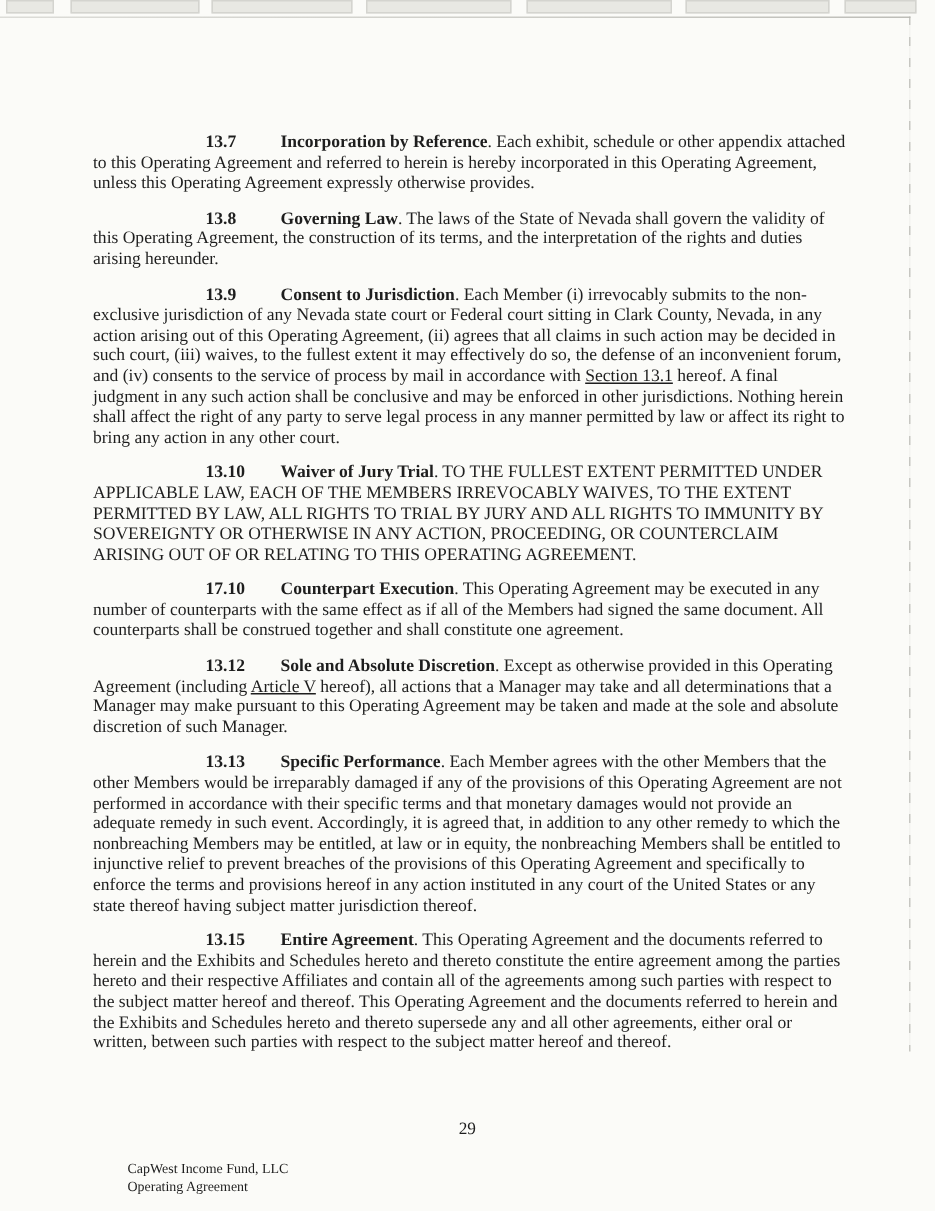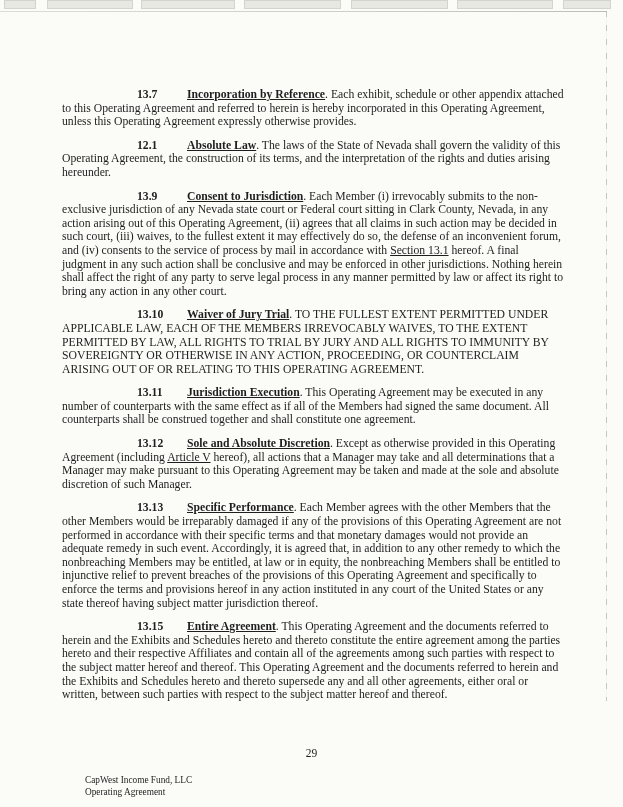--- a/index.html
+++ b/index.html
@@ -28,21 +28,21 @@
     background: repeating-linear-gradient(180deg, #b5b5af 0px, #b5b5af 6px, rgba(181,181,175,0.15) 6px, rgba(181,181,175,0.15) 14px);
     opacity: 0.75;
   }
   .doc {
     position: absolute; left: 62px; top: 88px; width: 503px;
     font-size: 11.7px; line-height: 13.6px;
     text-align: left;
   }
   p.section { margin: 0 0 10px 0; text-indent: 52px; }
   .num { font-weight: bold; display: inline-block; width: 50px; text-indent: 0; margin-left: 23px; }
-  .head { font-weight: bold; text-decoration: underline; }
+  .head { font-weight: bold; }
   .uref { text-decoration: underline; }
   .pagenum {
     position: absolute; top: 747px; left: 0; width: 623px;
     text-align: center; font-size: 11.5px;
   }
   .footer {
     position: absolute; left: 85px; top: 761px;
     font-size: 9.3px; line-height: 11.6px; margin-top: 14px;
   }
 </style>
@@ -54,24 +54,24 @@
 <div class="top-block" style="left:141px; width:92px;"></div>
 <div class="top-block" style="left:244px; width:95px;"></div>
 <div class="top-block" style="left:351px; width:95px;"></div>
 <div class="top-block" style="left:457px; width:94px;"></div>
 <div class="top-block" style="left:563px; width:46px;"></div>
 <div class="hline"></div>
 <div class="vline"></div>
 
 <div class="doc">
     <p class="section"><span class="num">13.7</span><span class="head">Incorporation by Reference</span><span>.  Each exhibit, schedule or other appendix attached to this Operating Agreement and referred to herein is hereby incorporated in this Operating Agreement, unless this Operating Agreement expressly otherwise provides.</span></p>
-    <p class="section"><span class="num">12.1</span><span class="head">Absolute Law</span><span>.  The laws of the State of Nevada shall govern the validity of this Operating Agreement, the construction of its terms, and the interpretation of the rights and duties arising hereunder.</span></p>
+    <p class="section"><span class="num">13.8</span><span class="head">Governing Law</span><span>.  The laws of the State of Nevada shall govern the validity of this Operating Agreement, the construction of its terms, and the interpretation of the rights and duties arising hereunder.</span></p>
     <p class="section"><span class="num">13.9</span><span class="head">Consent to Jurisdiction</span><span>.  Each Member (i) irrevocably submits to the non-exclusive jurisdiction of any Nevada state court or Federal court sitting in Clark County, Nevada, in any action arising out of this Operating Agreement, (ii) agrees that all claims in such action may be decided in such court, (iii) waives, to the fullest extent it may effectively do so, the defense of an inconvenient forum, and (iv) consents to the service of process by mail in accordance with </span><span class="uref">Section 13.1</span><span> hereof.  A final judgment in any such action shall be conclusive and may be enforced in other jurisdictions.  Nothing herein shall affect the right of any party to serve legal process in any manner permitted by law or affect its right to bring any action in any other court.</span></p>
     <p class="section"><span class="num">13.10</span><span class="head">Waiver of Jury Trial</span><span>.  TO THE FULLEST EXTENT PERMITTED UNDER APPLICABLE LAW, EACH OF THE MEMBERS IRREVOCABLY WAIVES, TO THE EXTENT PERMITTED BY LAW, ALL RIGHTS TO TRIAL BY JURY AND ALL RIGHTS TO IMMUNITY BY SOVEREIGNTY OR OTHERWISE IN ANY ACTION, PROCEEDING, OR COUNTERCLAIM ARISING OUT OF OR RELATING TO THIS OPERATING AGREEMENT.</span></p>
-    <p class="section"><span class="num">13.11</span><span class="head">Jurisdiction Execution</span><span>.  This Operating Agreement may be executed in any number of counterparts with the same effect as if all of the Members had signed the same document.  All counterparts shall be construed together and shall constitute one agreement.</span></p>
+    <p class="section"><span class="num">17.10</span><span class="head">Counterpart Execution</span><span>.  This Operating Agreement may be executed in any number of counterparts with the same effect as if all of the Members had signed the same document.  All counterparts shall be construed together and shall constitute one agreement.</span></p>
     <p class="section"><span class="num">13.12</span><span class="head">Sole and Absolute Discretion</span><span>.  Except as otherwise provided in this Operating Agreement (including </span><span class="uref">Article V</span><span> hereof), all actions that a Manager may take and all determinations that a Manager may make pursuant to this Operating Agreement may be taken and made at the sole and absolute discretion of such Manager.</span></p>
     <p class="section"><span class="num">13.13</span><span class="head">Specific Performance</span><span>.  Each Member agrees with the other Members that the other Members would be irreparably damaged if any of the provisions of this Operating Agreement are not performed in accordance with their specific terms and that monetary damages would not provide an adequate remedy in such event.  Accordingly, it is agreed that, in addition to any other remedy to which the nonbreaching Members may be entitled, at law or in equity, the nonbreaching Members shall be entitled to injunctive relief to prevent breaches of the provisions of this Operating Agreement and specifically to enforce the terms and provisions hereof in any action instituted in any court of the United States or any state thereof having subject matter jurisdiction thereof.</span></p>
     <p class="section"><span class="num">13.15</span><span class="head">Entire Agreement</span><span>.  This Operating Agreement and the documents referred to herein and the Exhibits and Schedules hereto and thereto constitute the entire agreement among the parties hereto and their respective Affiliates and contain all of the agreements among such parties with respect to the subject matter hereof and thereof.  This Operating Agreement and the documents referred to herein and the Exhibits and Schedules hereto and thereto supersede any and all other agreements, either oral or written, between such parties with respect to the subject matter hereof and thereof.</span></p>
   </div>
 
 <div class="pagenum">29</div>
 
 <div class="footer">
   <div>CapWest Income Fund, LLC</div>
   <div>Operating Agreement</div>

